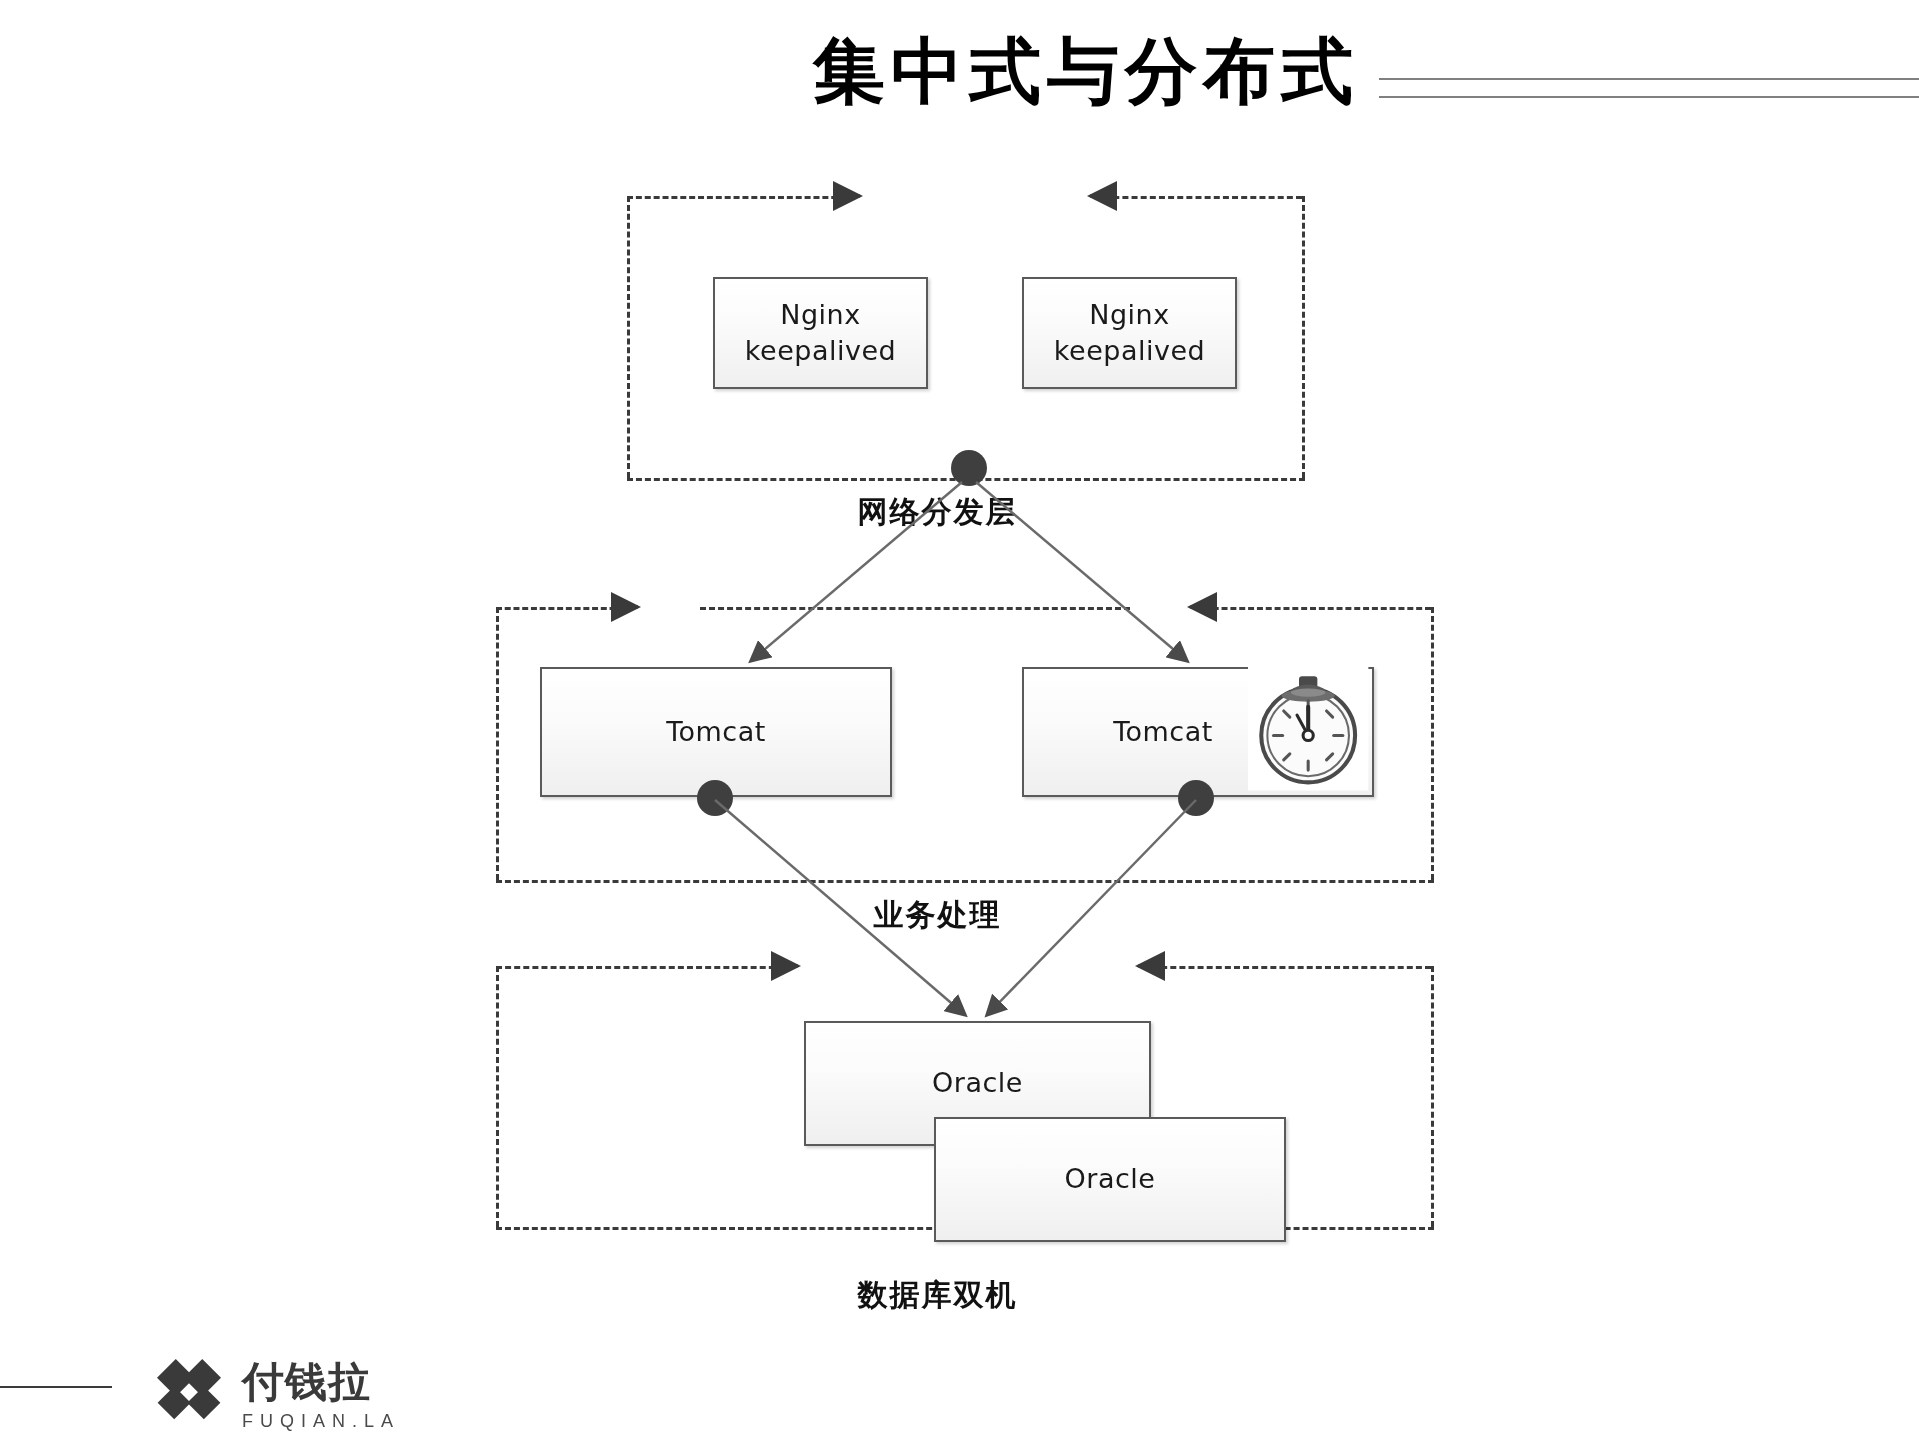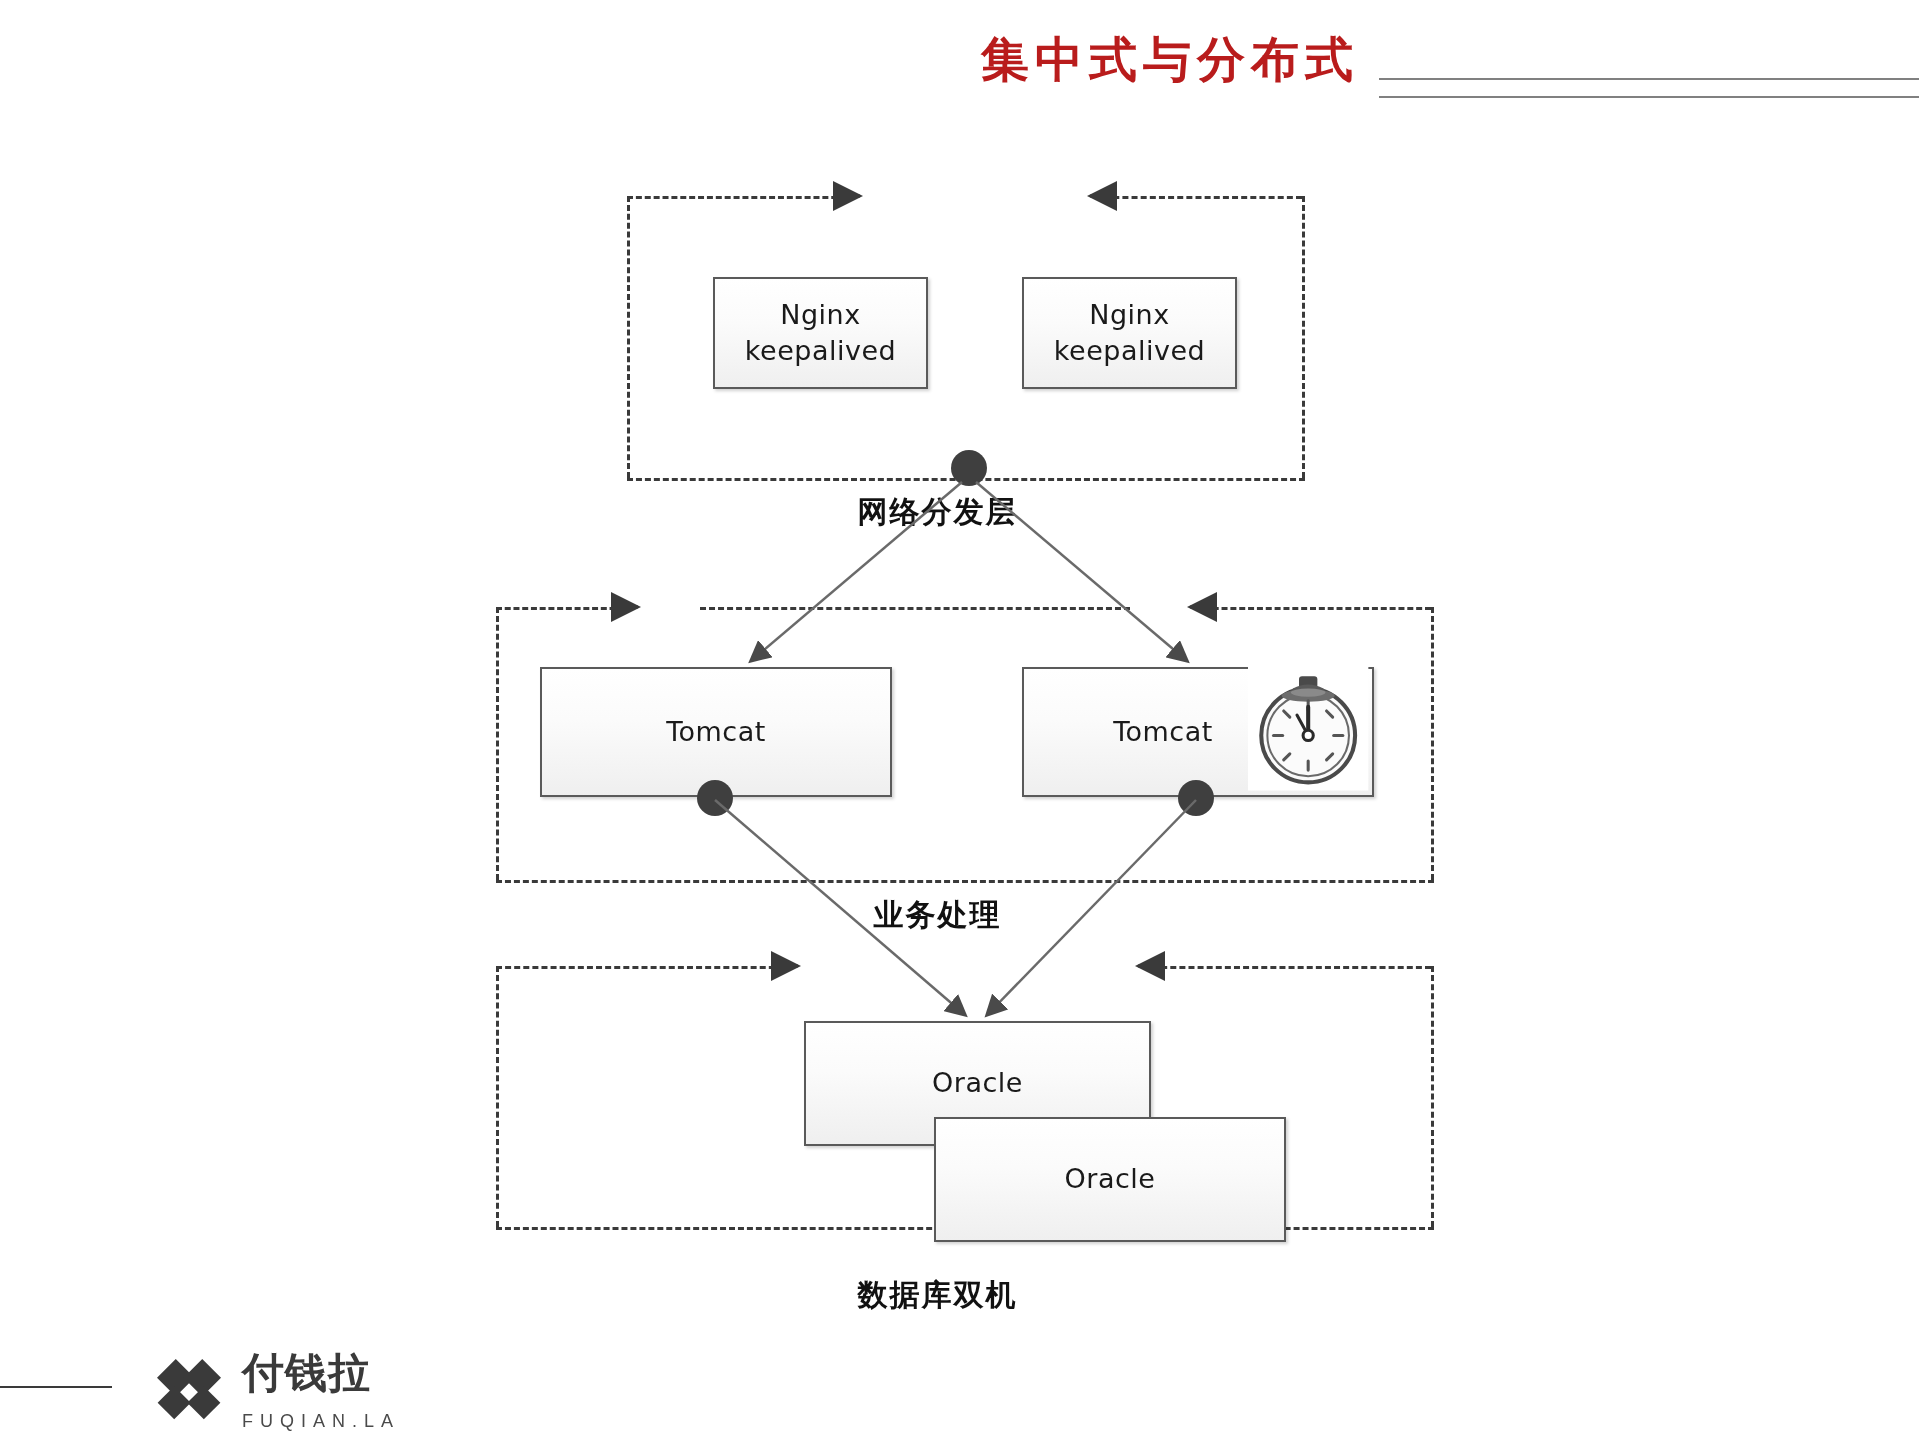--- a/index.html
+++ b/index.html
@@ -18,23 +18,23 @@
     overflow: hidden;
   }
 
   
   .slide-title {
     position: absolute;
     right: 560px;
     top: 36px;
     font-family: "Liberation Serif", serif;
     font-weight: bold;
-    font-size: 48px;
+    font-size: 72px;
     letter-spacing: 6px;
-    color: #b91c1c;
+    color: #000000;
     white-space: nowrap;
     line-height: 1;
     text-align: right;
   }
   .title-rules {
     position: absolute;
     right: 0px;
     top: 78px;
     width: 540px;
     height: 22px;
@@ -118,21 +118,21 @@
     font-weight: bold;
     font-size: 42px;
     color: #3a3a3a;
     letter-spacing: 1px;
   }
   .logo-en {
     font-family: "Liberation Sans", sans-serif;
     font-size: 18px;
     color: #4a4a4a;
     letter-spacing: 7px;
-    margin-top: 18px;
+    margin-top: 9px;
   }
   .footer-rule {
     position: absolute;
     left: 0px;
     top: 1386px;
     width: 112px;
     height: 2px;
     background: #3a3a3a;
   }
 

